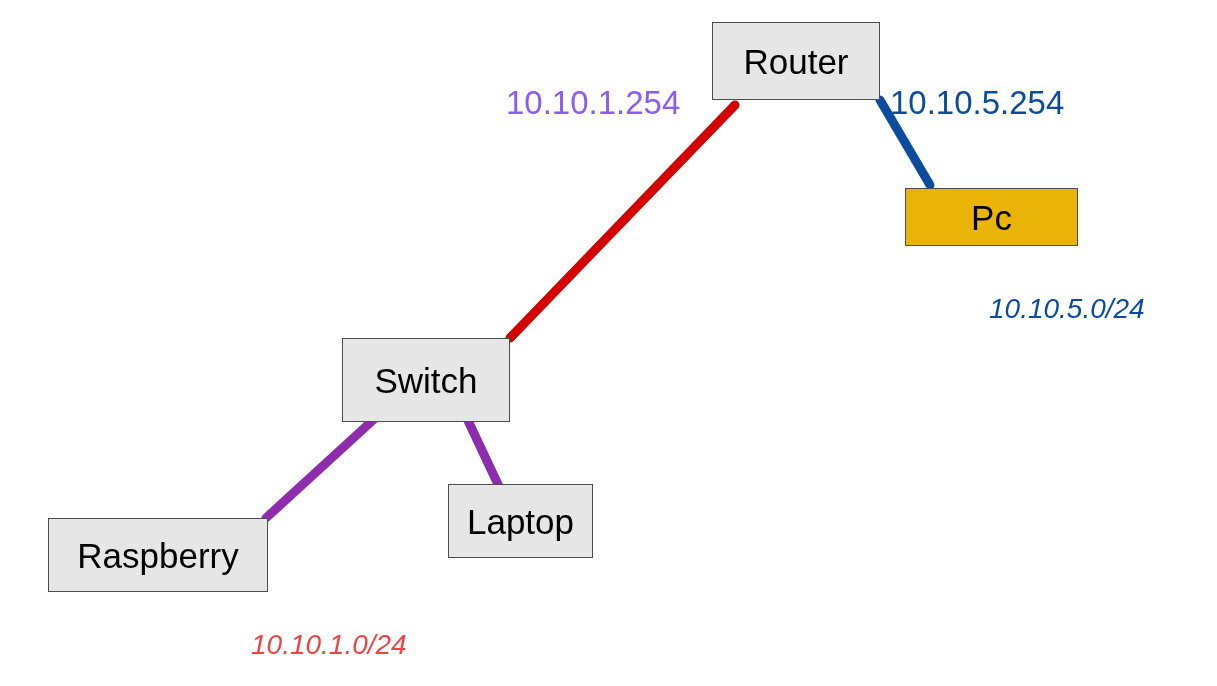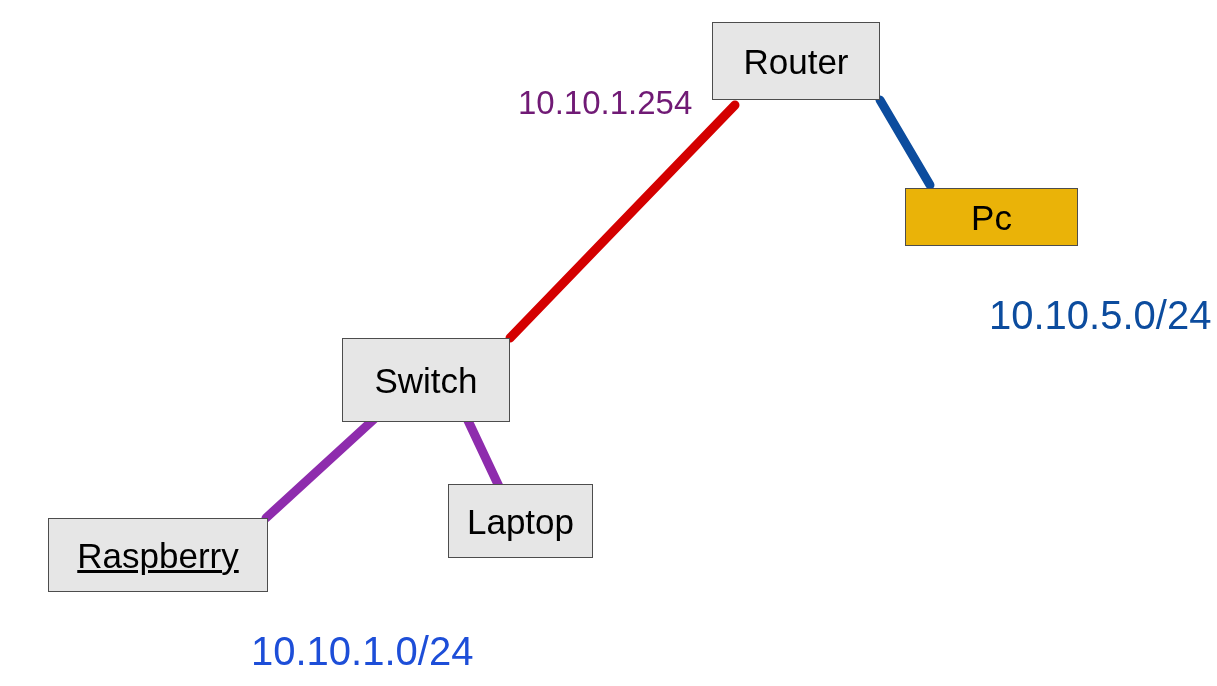--- a/index.html
+++ b/index.html
@@ -46,24 +46,25 @@
     position: absolute;
     font-family: "Liberation Sans", sans-serif;
     font-size: 33px;
     line-height: 1;
     white-space: nowrap;
     z-index: 3;
   }
   .subnet-label {
     position: absolute;
     font-family: "Liberation Sans", sans-serif;
-    font-size: 40px;
+    font-size: 28px;
     line-height: 1;
     white-space: nowrap;
     z-index: 3;
+    font-style: italic;
   }
 </style>
 </head>
 <body>
 
 <div id="diagram-root" style="width: 1217px; height: 686px; background: rgb(255, 255, 255);">
 
   <svg id="edge-layer" viewBox="0 0 1217 686" xmlns="http://www.w3.org/2000/svg">
     <line stroke-linecap="round" x1="735" y1="105" x2="510" y2="338" stroke="#d40000" stroke-width="9"></line>
     <line stroke-linecap="round" x1="880" y1="100" x2="930" y2="185" stroke="#0c4c9e" stroke-width="9"></line>
@@ -76,28 +77,29 @@
   </div>
 
   <div class="node" style="left: 905px; top: 188px; width: 173px; height: 58px; background: #eab308; border-color: rgb(77, 77, 77); color: rgb(0, 0, 0);">
     <span>Pc</span>
   </div>
 
   <div class="node" style="left: 342px; top: 338px; width: 168px; height: 84px; background: rgb(230, 230, 230); border-color: rgb(77, 77, 77); color: rgb(0, 0, 0);">
     <span>Switch</span>
   </div>
 
-  <div class="node" style="left: 48px; top: 518px; width: 220px; height: 74px; background: rgb(230, 230, 230); border-color: rgb(77, 77, 77); color: rgb(0, 0, 0); text-decoration: underline;">
+  <div class="node" style="left: 48px; top: 518px; width: 220px; height: 74px; background: rgb(230, 230, 230); border-color: rgb(77, 77, 77); color: rgb(0, 0, 0);">
     <span>Raspberry</span>
   </div>
 
   <div class="node" style="left: 448px; top: 484px; width: 145px; height: 74px; background: rgb(230, 230, 230); border-color: rgb(77, 77, 77); color: rgb(0, 0, 0);">
     <span>Laptop</span>
   </div>
 
-  <div class="edge-label" style="left: 506px; top: 86px; color: #701a75; margin-left: 12px;">10.10.1.254</div>
+  <div class="edge-label" style="left: 506px; top: 86px; color: #8b5cf6;">10.10.1.254</div>
 
+  <div class="edge-label" style="left: 890px; top: 86px; color: rgb(12, 76, 158);">10.10.5.254</div>
 
-  <div class="subnet-label" style="left: 251px; top: 631px; color: #1d4ed8;">10.10.1.0/24</div>
+  <div class="subnet-label" style="left: 251px; top: 631px; color: #ef4444;">10.10.1.0/24</div>
 
   <div class="subnet-label" style="left: 989px; top: 295px; color: rgb(12, 76, 158);">10.10.5.0/24</div>
 
 </div>
 
 </body></html>

